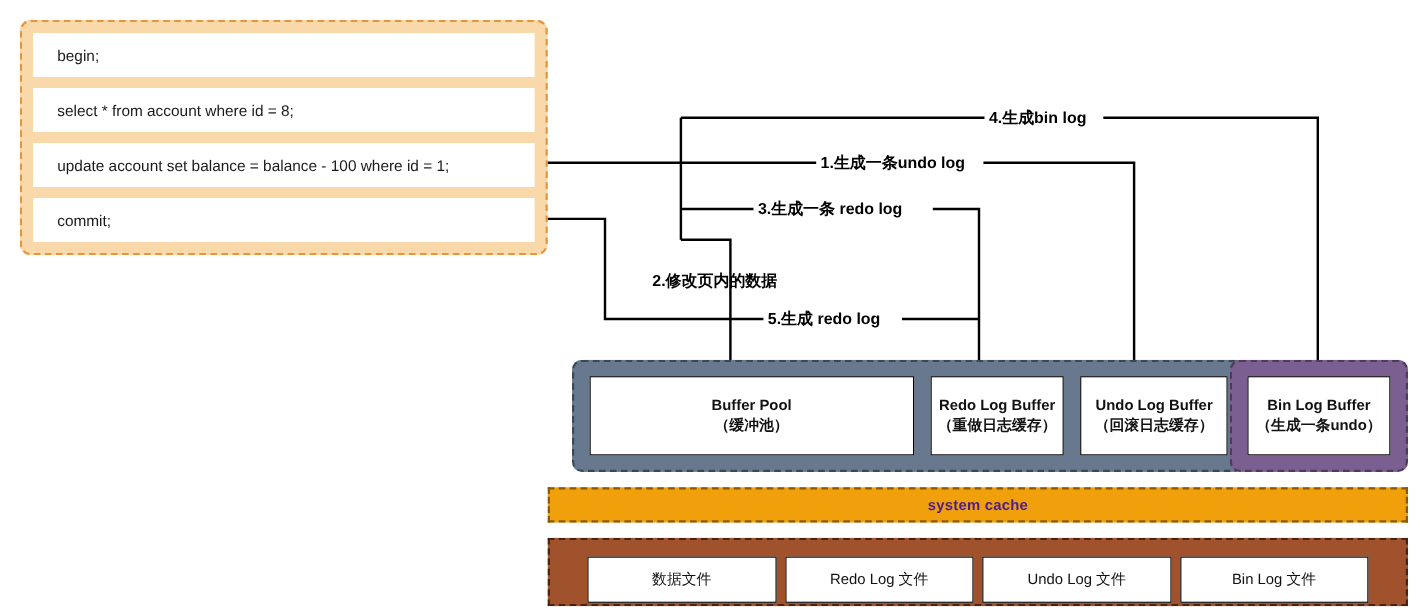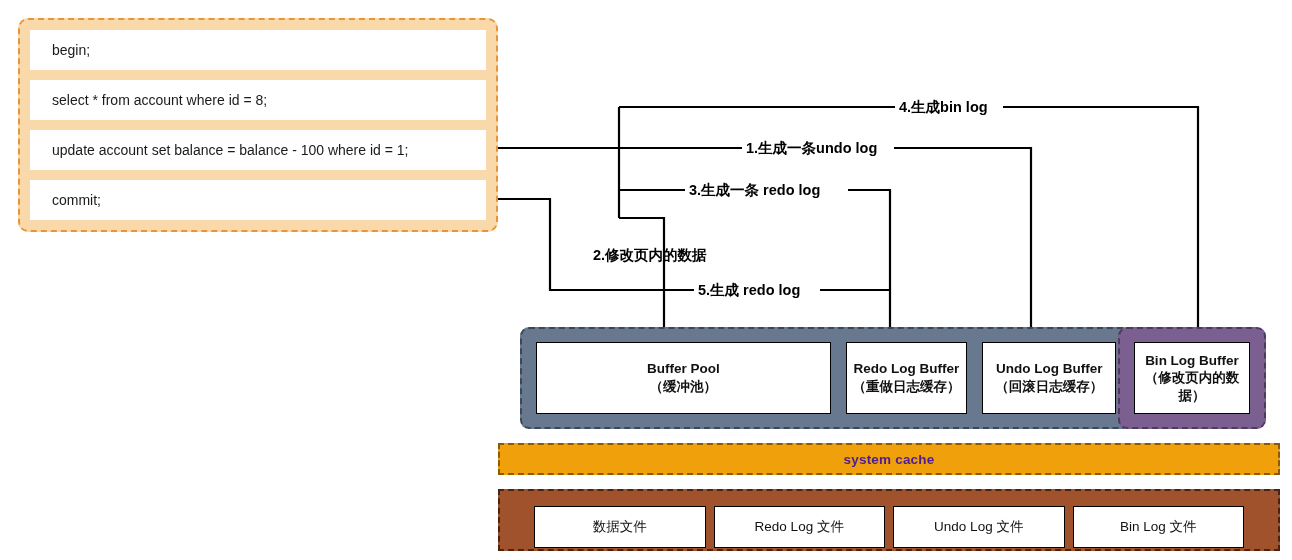--- a/index.html
+++ b/index.html
@@ -108,21 +108,21 @@
   }
   #buf-pool   { width: 300px; }
   #buf-redo   { width: 124px; }
   #buf-undo   { width: 136px; }
 
   
   #binlog-region {
     position: absolute;
     left: 1118px;
     top: 327px;
-    width: 148px;
+    width: 162px;
     height: 102px;
     background: #7A5F90;
     border: 2px dashed #4d3a5c;
     border-radius: 9px;
     box-sizing: border-box;
     display: flex;
     align-items: center;
     justify-content: center;
     padding: 0 14px;
   }
@@ -238,21 +238,21 @@
     </div>
     <div class="buf-box" id="buf-undo">
       <span>Undo Log Buffer</span>
       <span>（回滚日志缓存）</span>
     </div>
   </div>
 
   <div id="binlog-region">
     <div class="buf-box" id="buf-binlog">
       <span>Bin Log Buffer</span>
-      <span>（修改页内的数据）</span>
+      <span>（生成一条undo）</span>
     </div>
   </div>
 
   <div id="system-cache">
     <span>system cache</span>
   </div>
 
   <div id="files-region">
     <div class="file-box">数据文件</div>
     <div class="file-box">Redo Log 文件</div>

